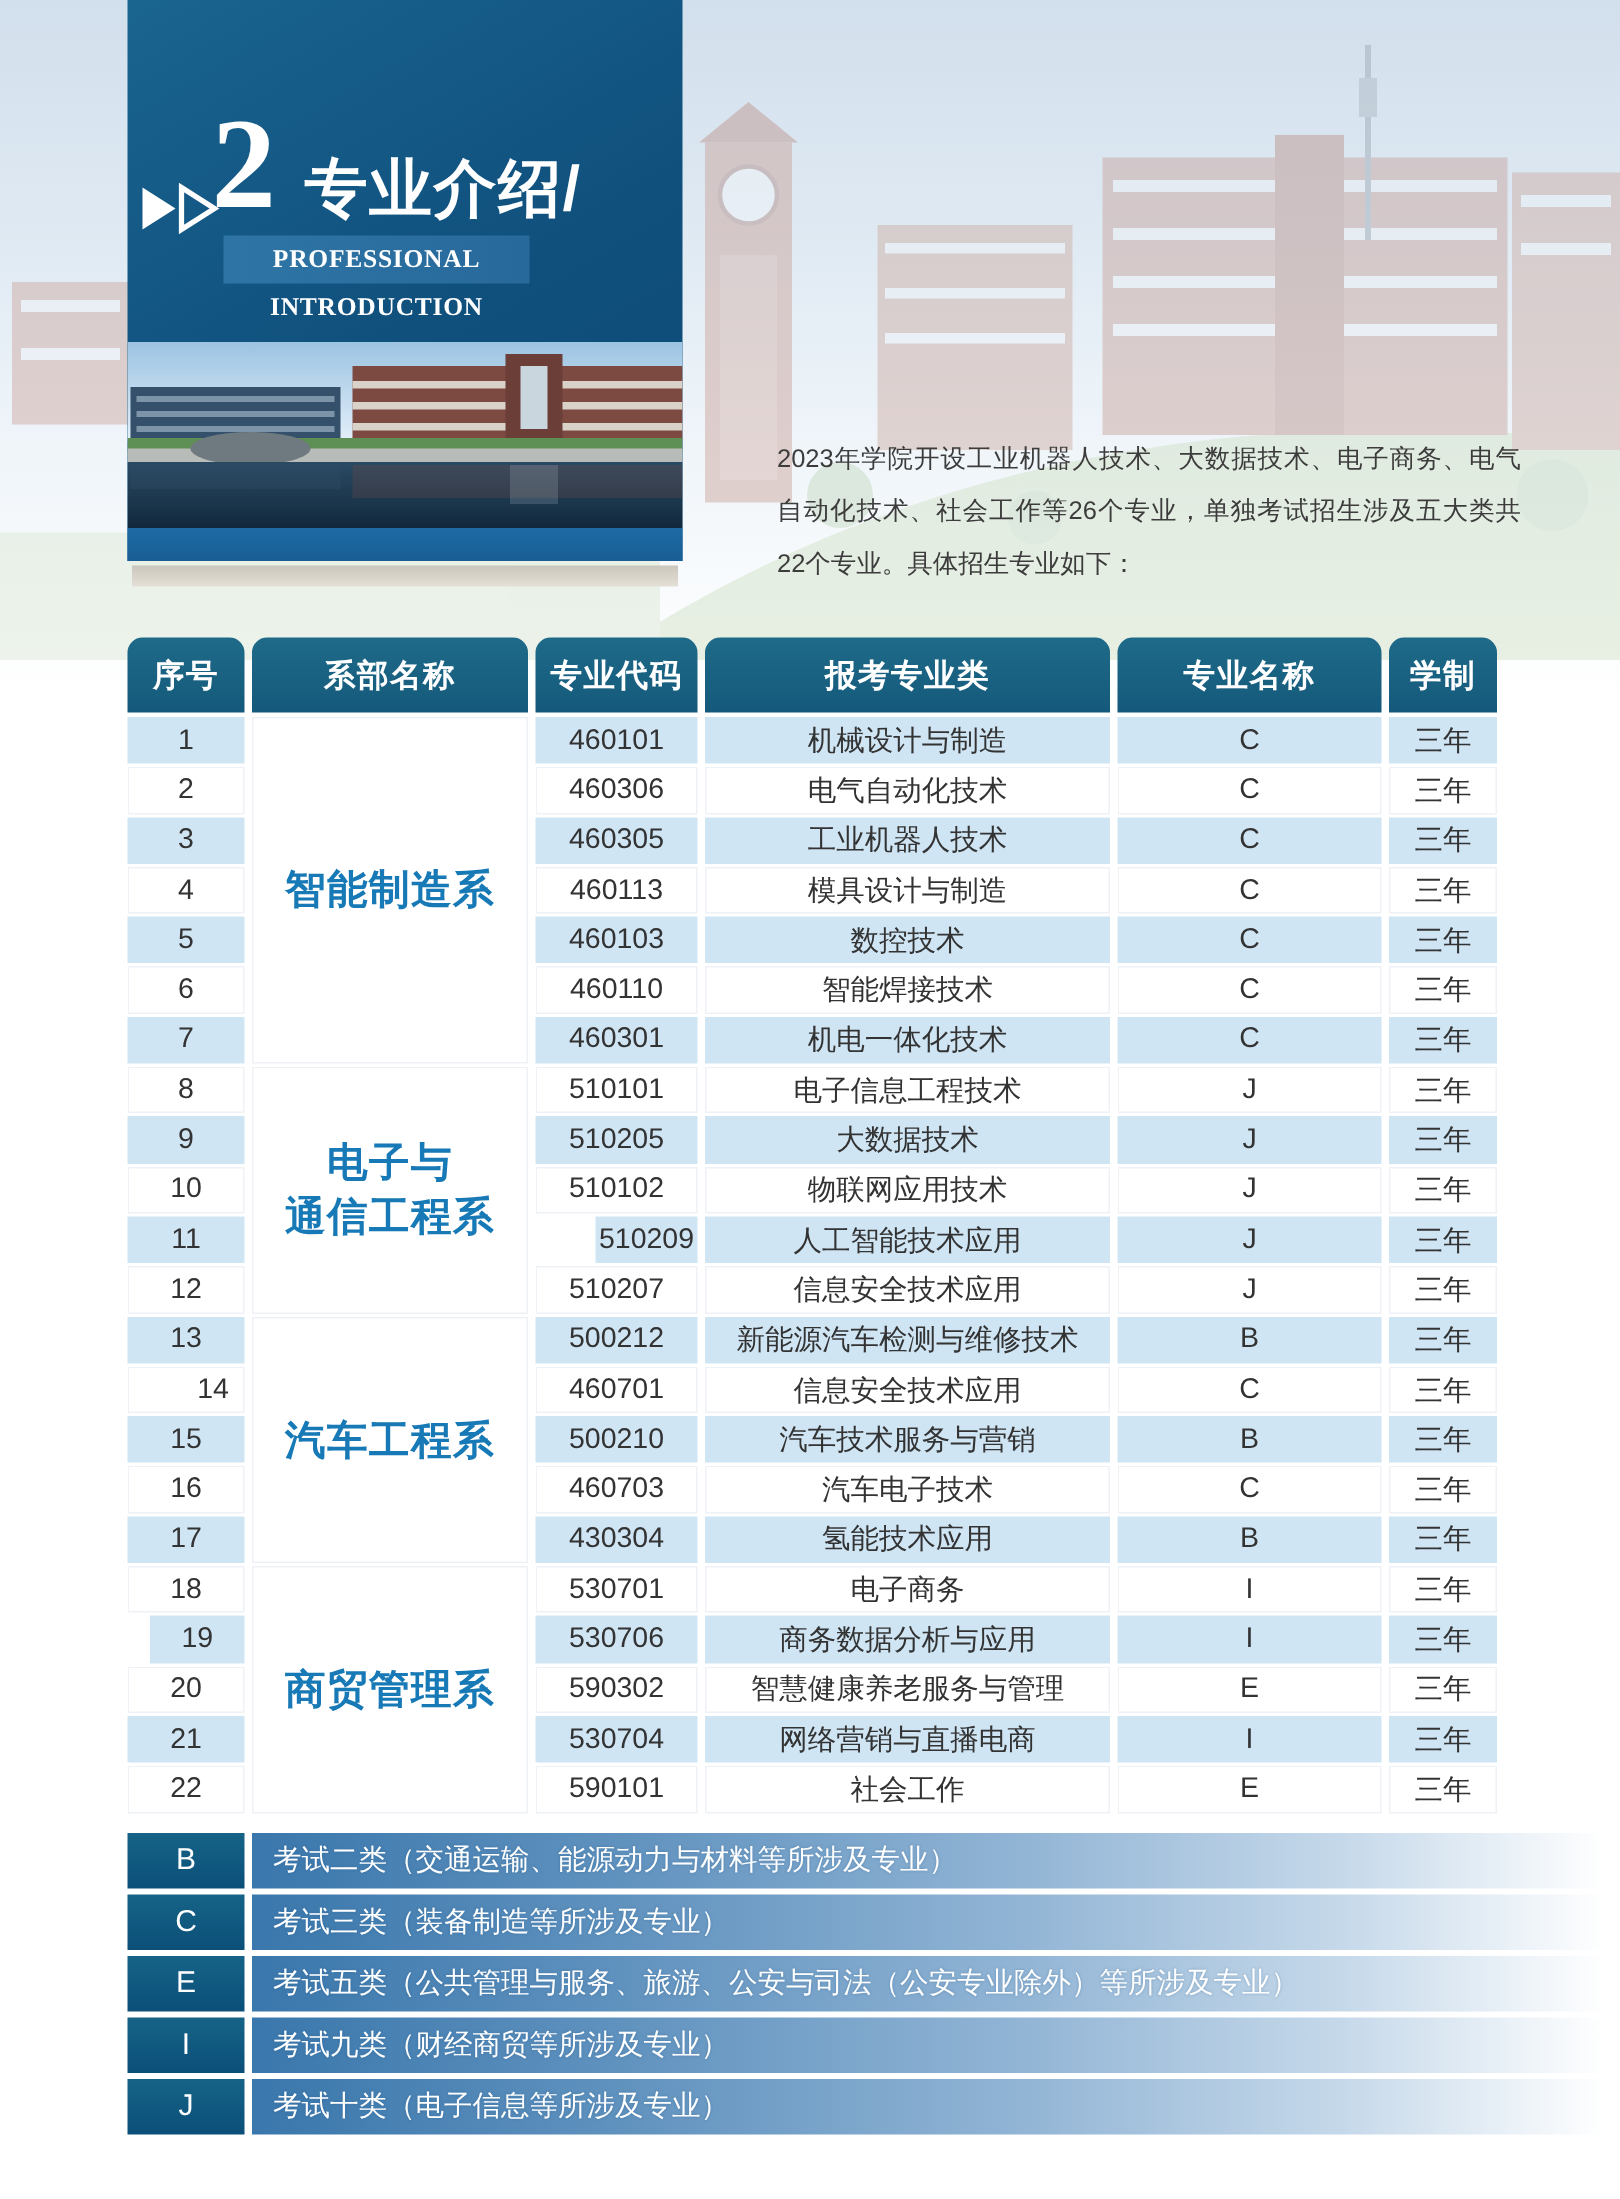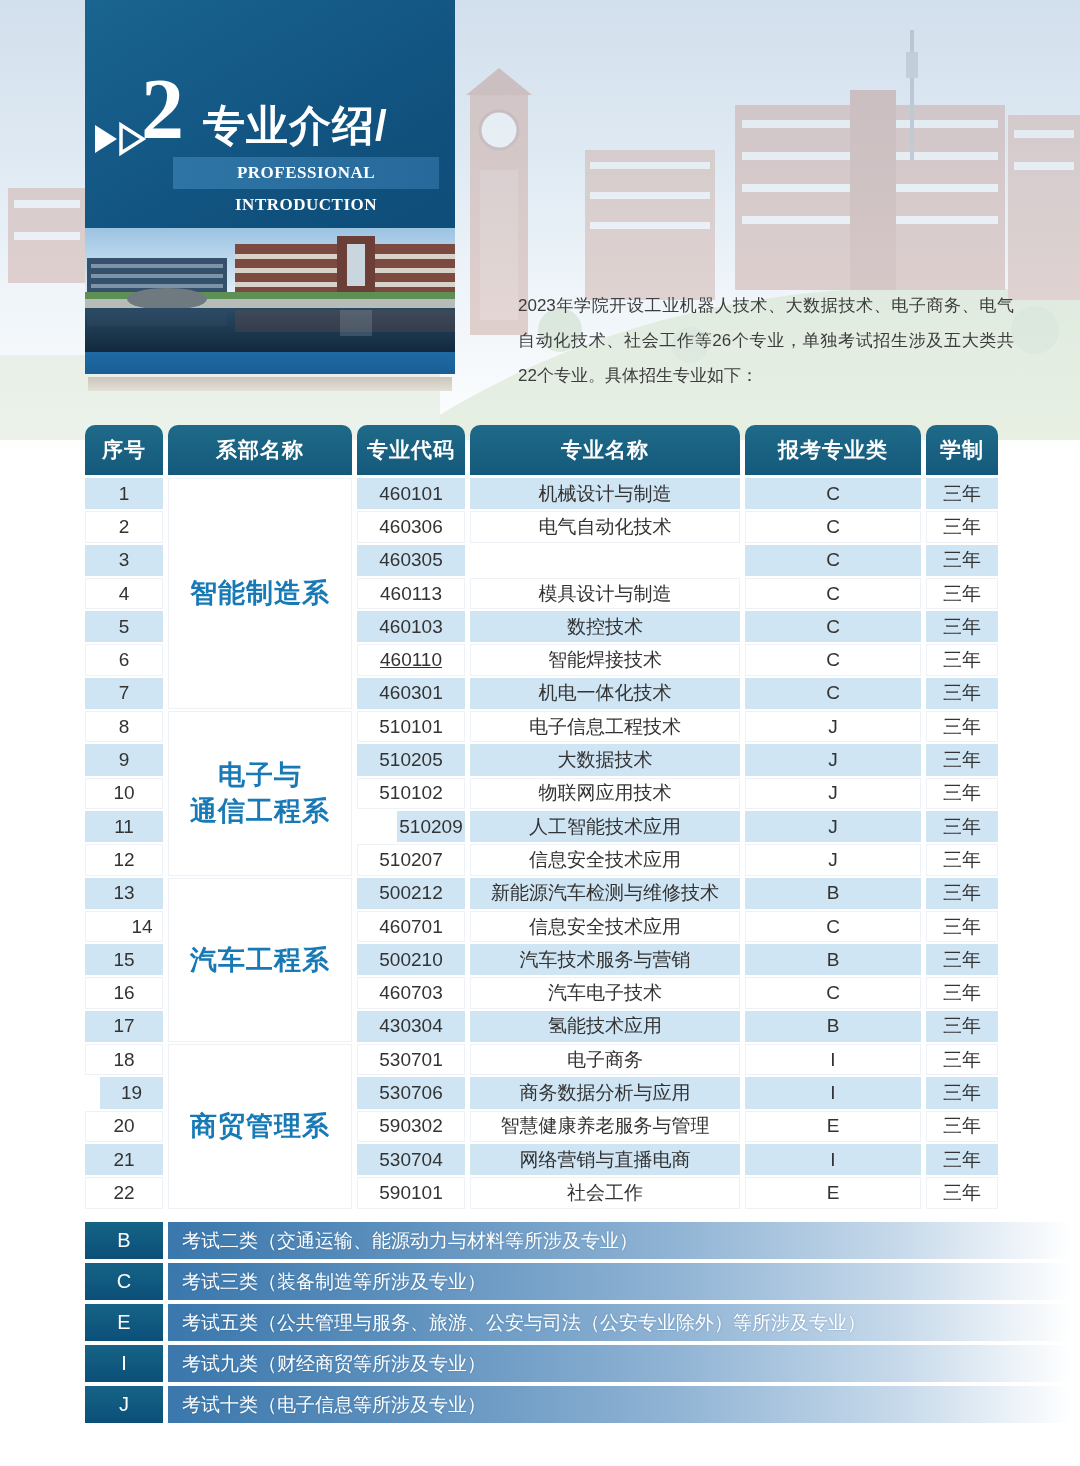--- a/index.html
+++ b/index.html
@@ -24,24 +24,24 @@
   .arrow-icon { position:absolute; left:8px; top:120px; }
   .big-num {
     position:absolute; left:56px; top:66px; color:#ffffff;
     font-family:"Liberation Serif", serif; font-weight:bold; font-size:86px; line-height:1;
   }
   .card-title {
     position:absolute; left:118px; top:98px; color:#ffffff;
     font-weight:bold; font-size:42px; letter-spacing:1px;
   }
   .card-subtitle {
-    position:absolute; left:64px; top:157px; width:266px; height:32px;
+    position:absolute; left:64px; top:157px; width:204px; height:32px;
     background:linear-gradient(90deg,#2e75a6,#27699a);
     color:#ffffff; font-family:"Liberation Serif", serif; font-weight:bold;
-    font-size:17px; letter-spacing:.5px; text-align:center; line-height:32px;margin-left:24px;
+    font-size:17px; letter-spacing:.5px; text-align:center; line-height:32px;
   }
   .card-photo { position:absolute; left:0; top:228px; width:370px; height:124px; }
   .card-bar {
     position:absolute; left:0; bottom:0; width:370px; height:22px;
     background:linear-gradient(180deg,#1e6aa5,#195e94);
   }
   .card-shadow {
     position:absolute; left:88px; top:377px; width:364px; height:14px;
     background:linear-gradient(180deg,#cbc6bb,#e4e0d7);
   }
@@ -178,53 +178,54 @@
     <div class="card-bar"></div>
   </div>
   <div class="card-shadow"></div>
 
   <p class="intro">2023年学院开设工业机器人技术、大数据技术、电子商务、电气自动化技术、社会工作等26个专业，单独考试招生涉及五大类共22个专业。具体招生专业如下：</p>
 
   <div class="thead">
     <div class="th">序号</div>
     <div class="th">系部名称</div>
     <div class="th">专业代码</div>
+    <div class="th">报考专业类</div>
     <div class="th">专业名称</div>
-    <div class="th">报考专业类</div>
     <div class="th">学制</div>
   </div>
 
   <div class="tbody" id="table-body">
       <div class="dept-cell" style="grid-area: 1 / 2 / span 7;">智能制造系</div>
       <div class="cell alt" style="grid-area: 1 / 1;">1</div>
       <div class="cell alt" style="grid-area: 1 / 3;">460101</div>
       <div class="cell alt" style="grid-area: 1 / 4;">机械设计与制造</div>
       <div class="cell alt" style="grid-area: 1 / 5;">C</div>
       <div class="cell alt" style="grid-area: 1 / 6;">三年</div>
       <div class="cell" style="grid-area: 2 / 1;">2</div>
       <div class="cell" style="grid-area: 2 / 3;">460306</div>
       <div class="cell" style="grid-area: 2 / 4;">电气自动化技术</div>
       <div class="cell" style="grid-area: 2 / 5;">C</div>
       <div class="cell" style="grid-area: 2 / 6;">三年</div>
       <div class="cell alt" style="grid-area: 3 / 1;">3</div>
       <div class="cell alt" style="grid-area: 3 / 3; text-align: center;">460305</div>
+      <div class="cell alt" style="grid-area: 3 / 4;">工业机器人技术</div>
       <div class="cell alt" style="grid-area: 3 / 5;">C</div>
       <div class="cell alt" style="grid-area: 3 / 6;">三年</div>
       <div class="cell" style="grid-area: 4 / 1;">4</div>
       <div class="cell" style="grid-area: 4 / 3;">460113</div>
       <div class="cell" style="grid-area: 4 / 4;">模具设计与制造</div>
       <div class="cell" style="grid-area: 4 / 5;">C</div>
       <div class="cell" style="grid-area: 4 / 6;">三年</div>
       <div class="cell alt" style="grid-area: 5 / 1;">5</div>
       <div class="cell alt" style="grid-area: 5 / 3;">460103</div>
       <div class="cell alt" style="grid-area: 5 / 4;">数控技术</div>
       <div class="cell alt" style="grid-area: 5 / 5;">C</div>
       <div class="cell alt" style="grid-area: 5 / 6;">三年</div>
       <div class="cell" style="grid-area: 6 / 1;">6</div>
-      <div class="cell" style="grid-area: 6 / 3; text-decoration: underline;">460110</div>
+      <div class="cell" style="grid-area: 6 / 3;">460110</div>
       <div class="cell" style="grid-area: 6 / 4;">智能焊接技术</div>
       <div class="cell" style="grid-area: 6 / 5;">C</div>
       <div class="cell" style="grid-area: 6 / 6;">三年</div>
       <div class="cell alt" style="grid-area: 7 / 1;">7</div>
       <div class="cell alt" style="grid-area: 7 / 3;">460301</div>
       <div class="cell alt" style="grid-area: 7 / 4;">机电一体化技术</div>
       <div class="cell alt" style="grid-area: 7 / 5;">C</div>
       <div class="cell alt" style="grid-area: 7 / 6;">三年</div>
       <div class="dept-cell" style="grid-area: 8 / 2 / span 5;">电子与
 通信工程系</div>

